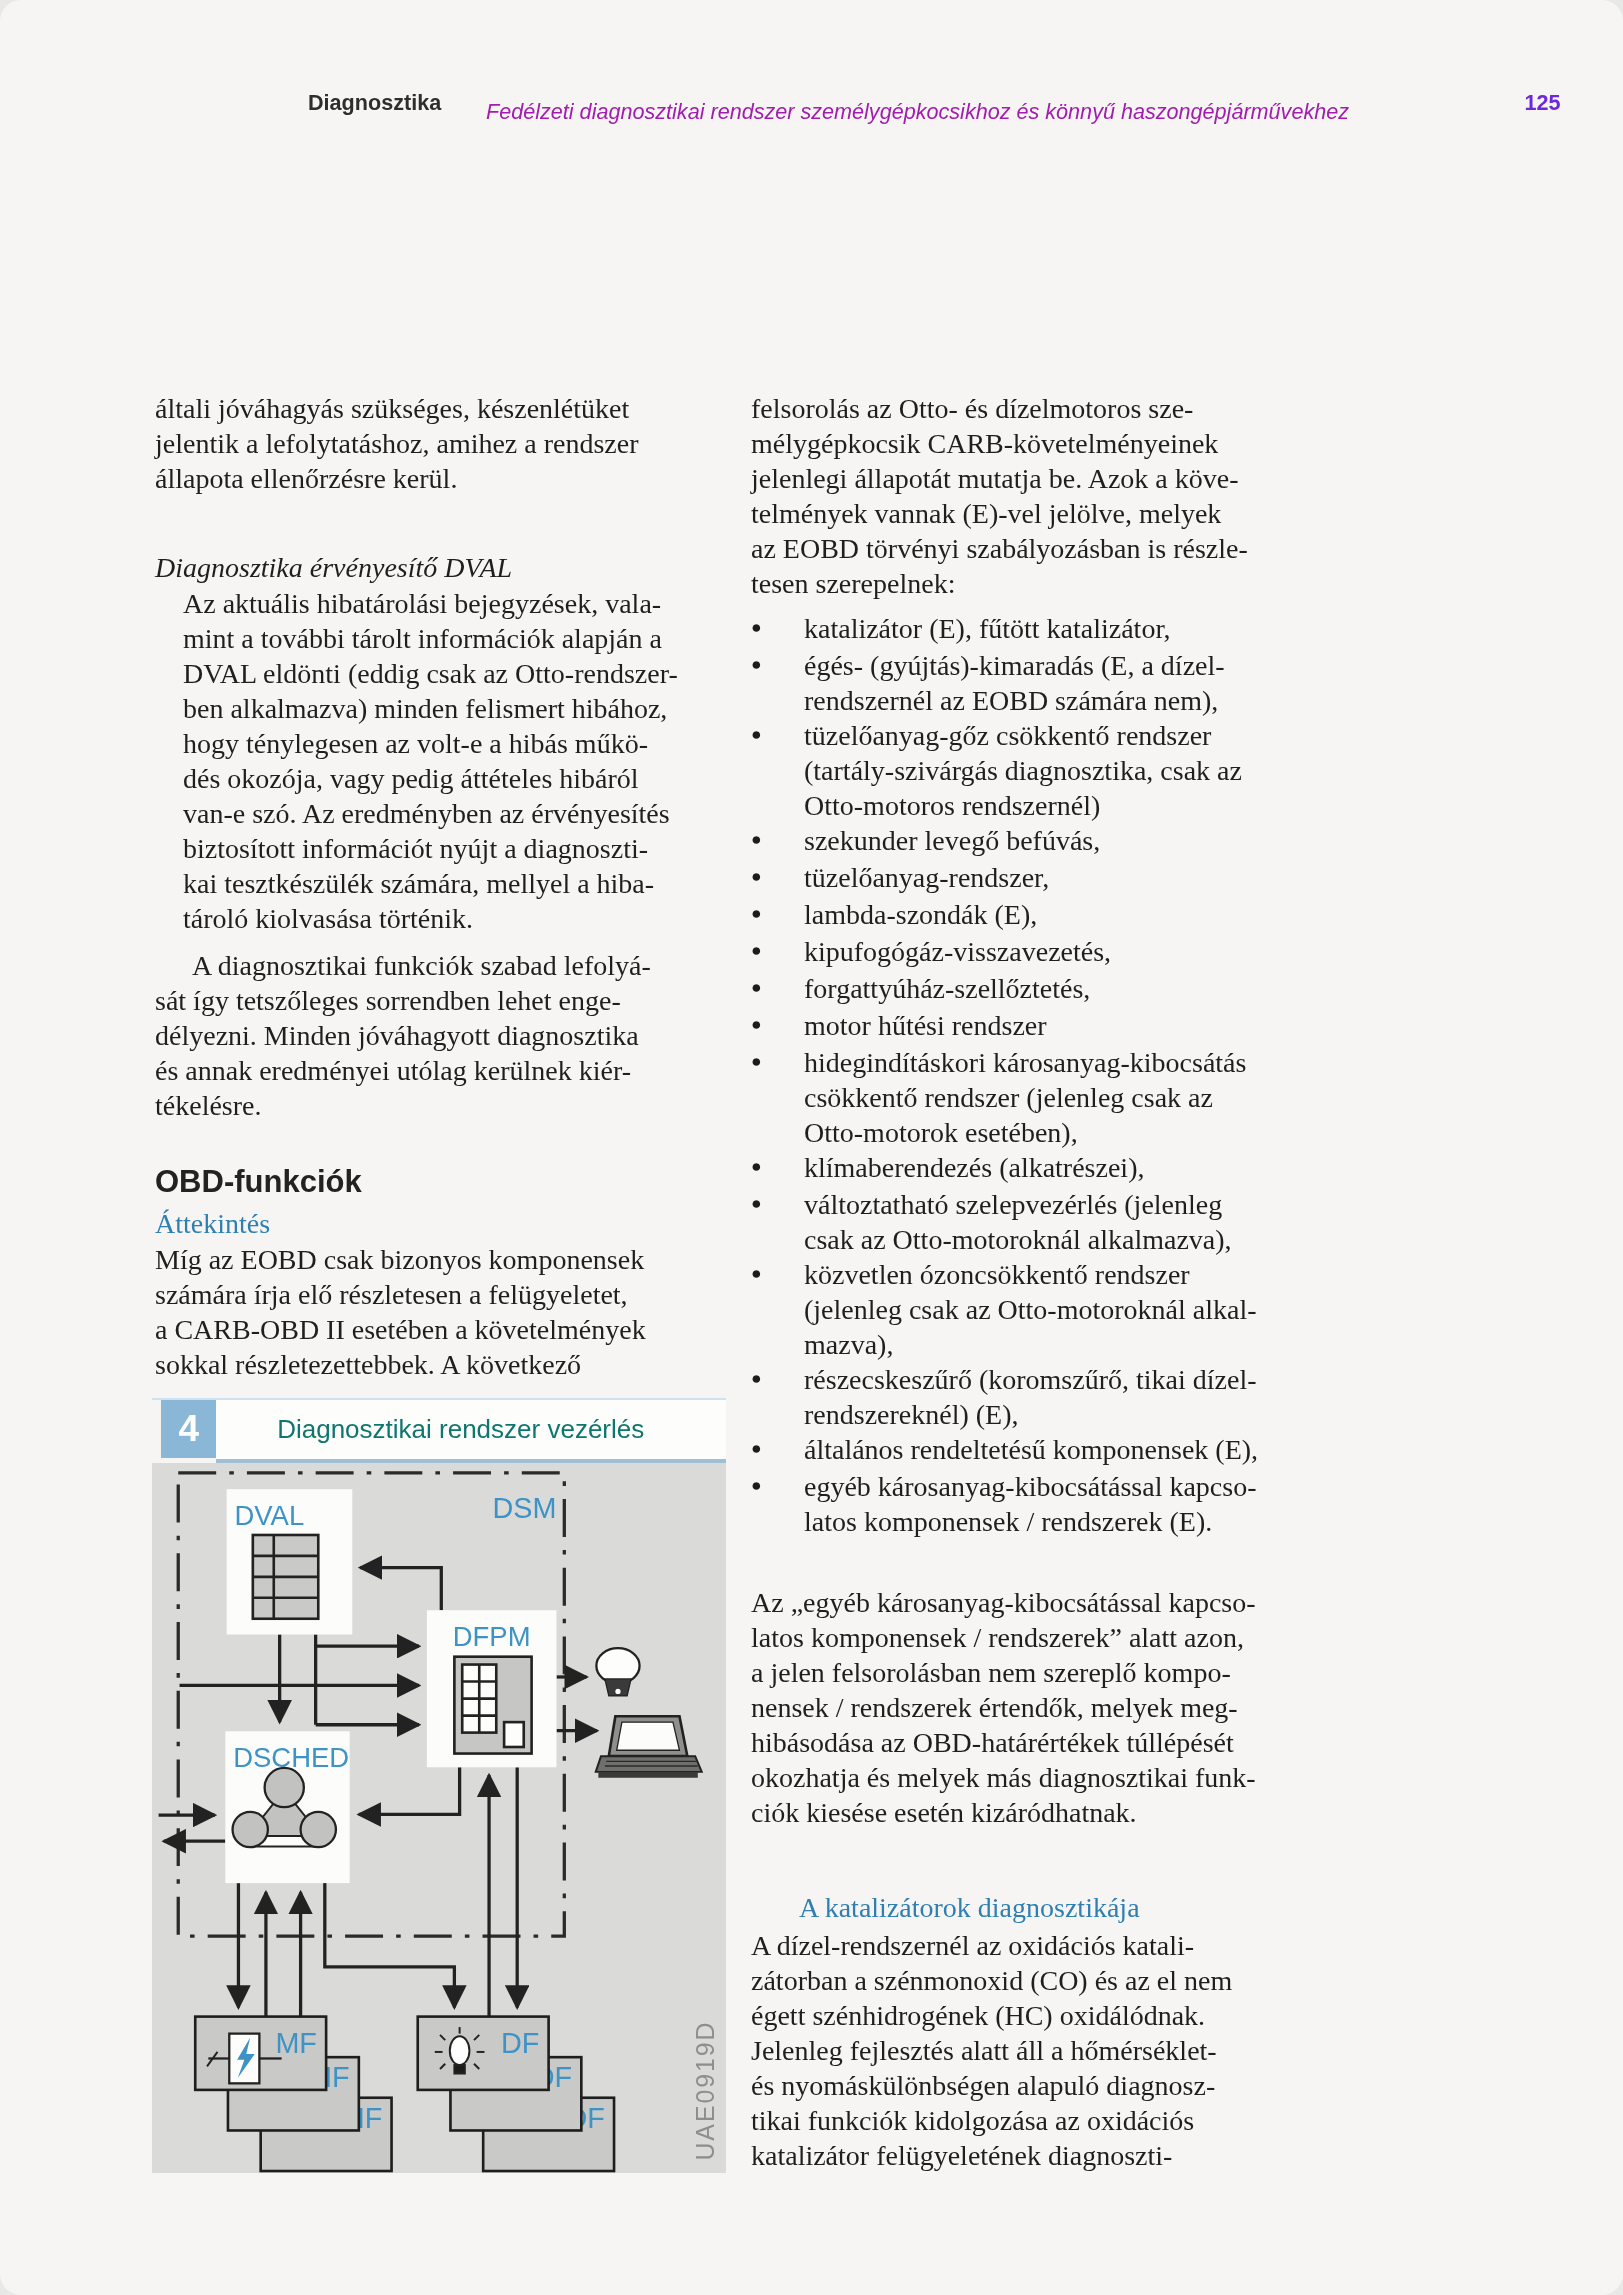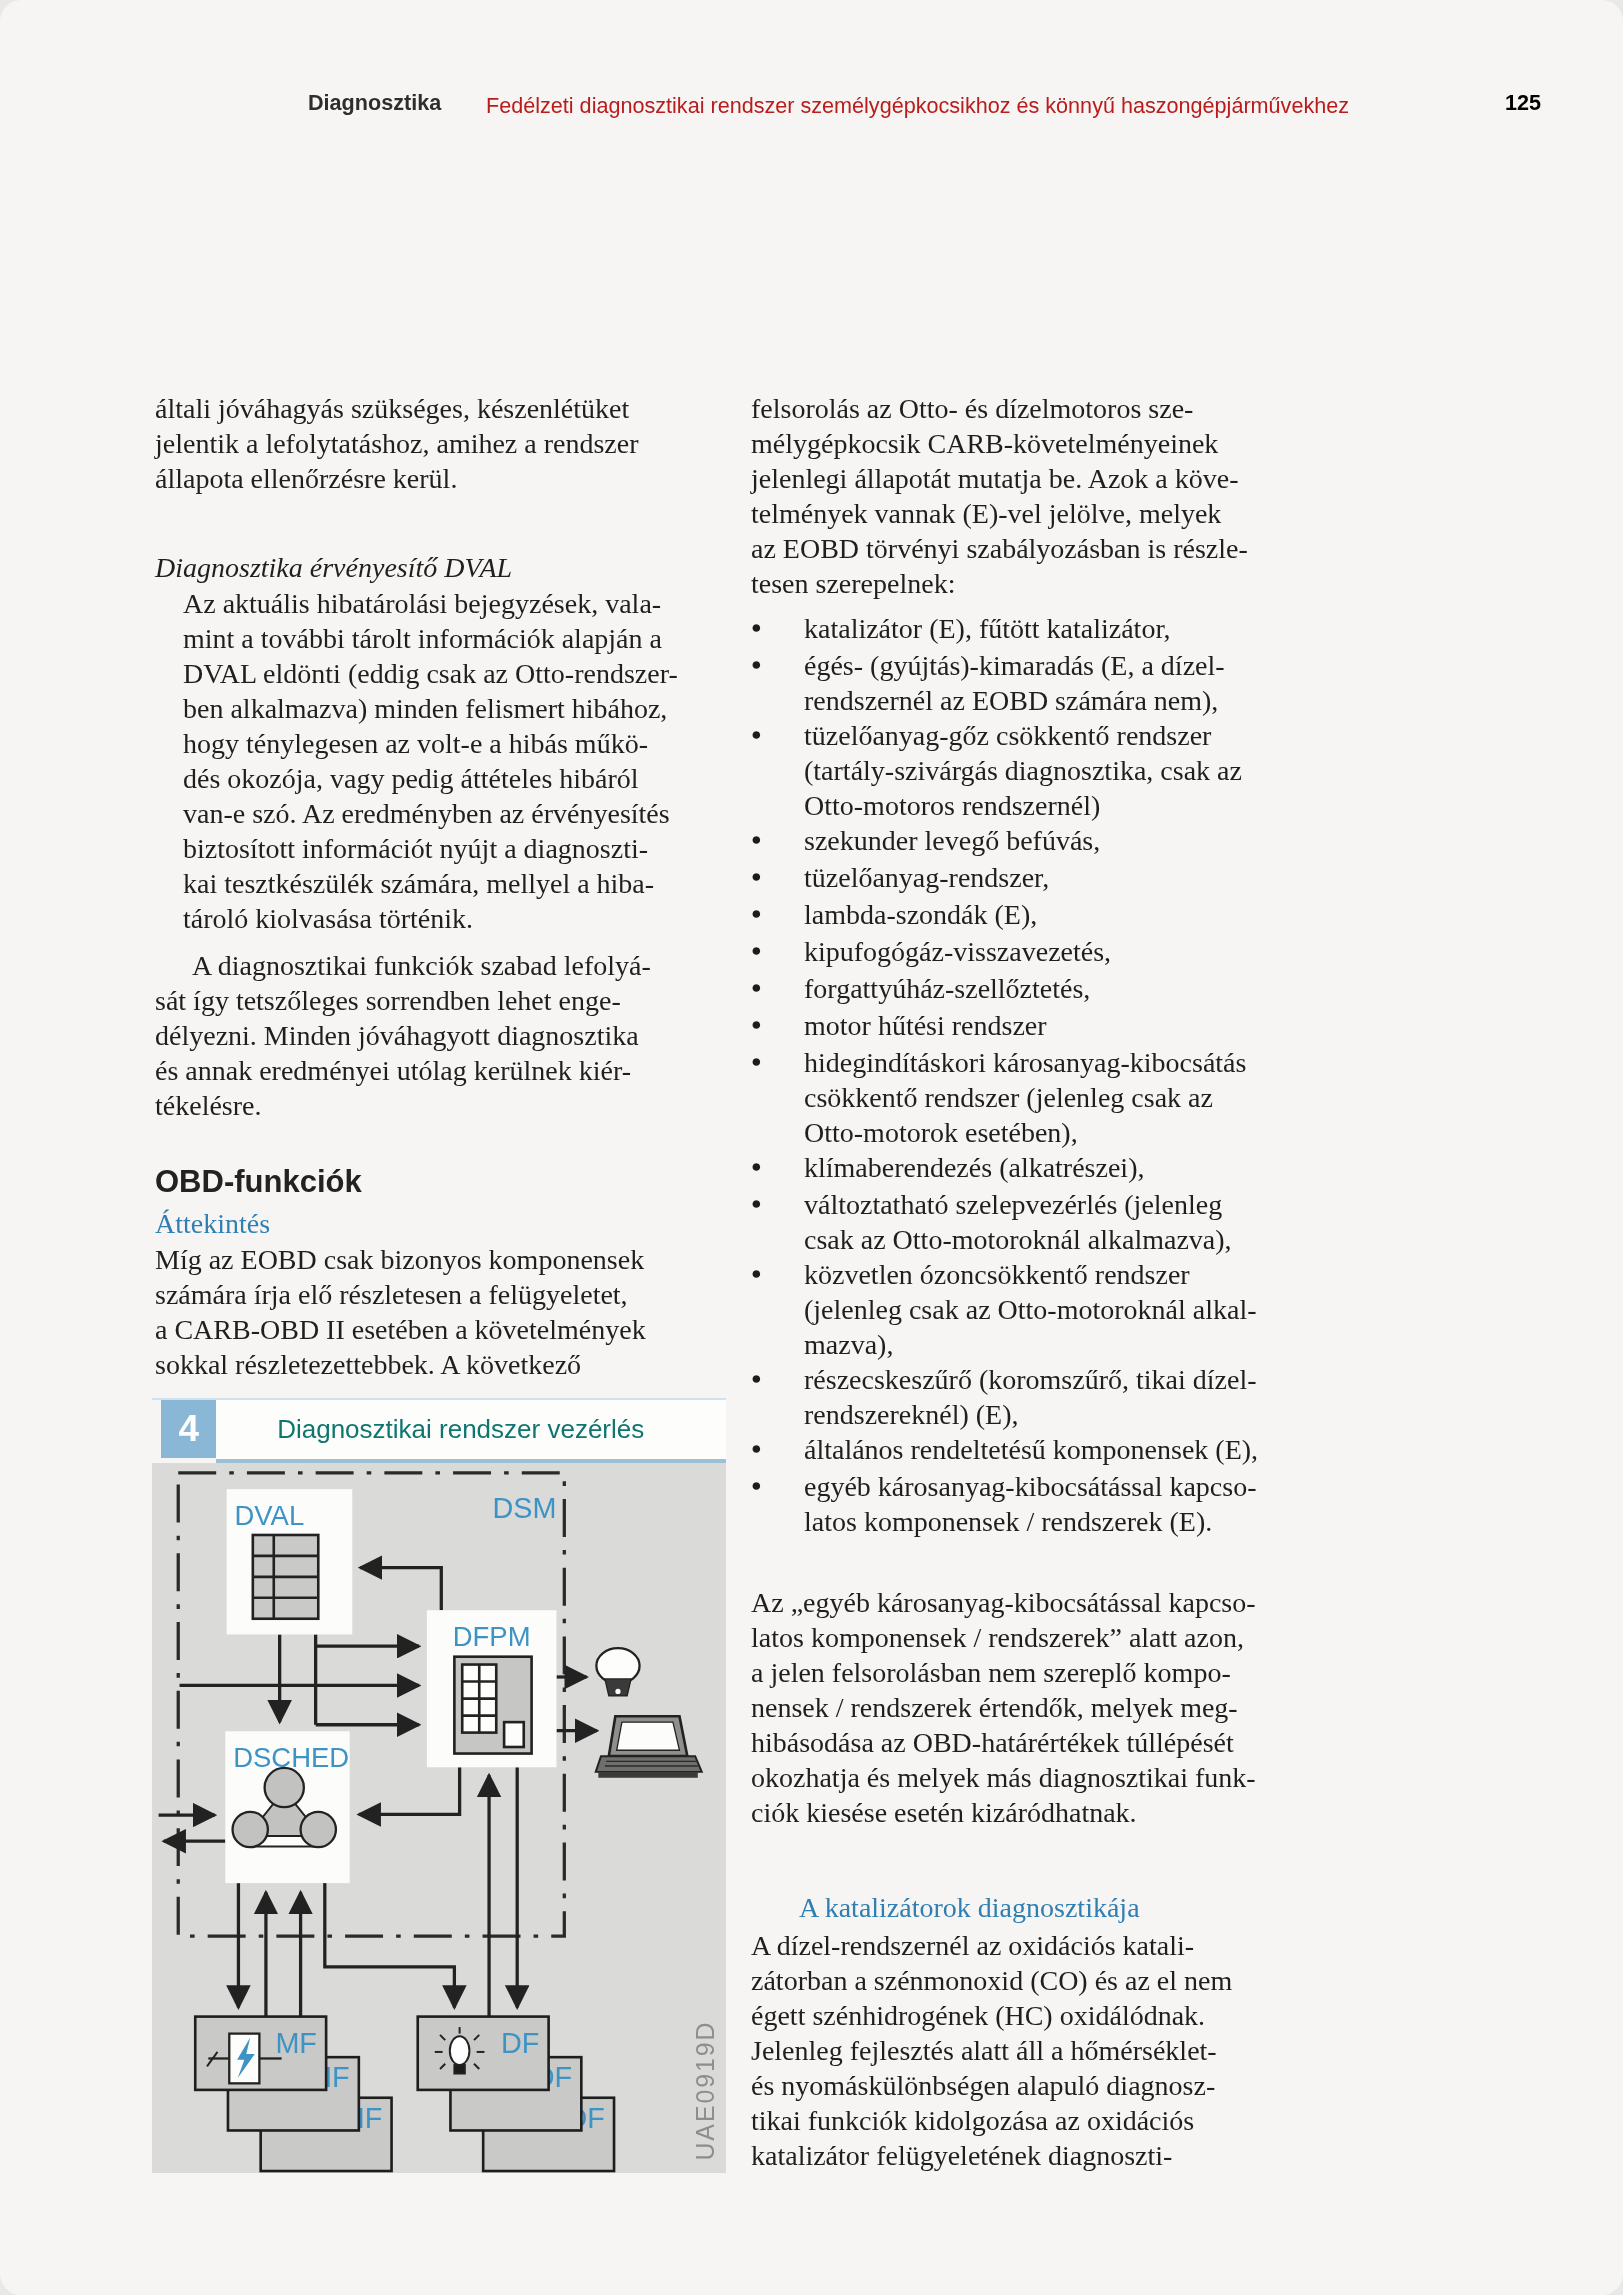--- a/index.html
+++ b/index.html
@@ -9,22 +9,22 @@
     background:#f6f5f3;
     font-family:"Liberation Serif", serif;
     color:#1f1f1f;
     overflow:hidden;
     border-radius:21px;
   }
   
   .runhead{position:absolute;top:90px;left:0;width:1623px;height:30px;
     font-family:"Liberation Sans", sans-serif;font-size:21.6px;color:#3c3c3c;}
   .runhead .section{position:absolute;left:308px;top:0;font-weight:bold;color:#2e2e2e;}
-  .runhead .subtitle{position:absolute;left:486px;top:3px;color:#b91c1c;}
-  .runhead .pageno{position:absolute;left:1505px;width:75px;top:0;text-align:left;font-weight:bold;color:#000000;}
+  .runhead .subtitle{position:absolute;left:486px;top:9px;color:#a21caf;font-style:italic;}
+  .runhead .pageno{position:absolute;left:1505px;width:75px;top:0;text-align:center;font-weight:bold;color:#6d28d9;}
   
   .tblock{position:absolute;font-size:28px;line-height:35px;}
   .lines{white-space:pre-line;}
   .indent{text-indent:37px;}
   .ital{font-style:italic;}
   .h-sans{font-family:"Liberation Sans", sans-serif;font-weight:bold;font-size:31px;color:#222;}
   .h-blue{color:#2f7fb2;}
   .leftcol{left:155px;width:576px;}
   .rightcol{left:751px;width:576px;}
   

